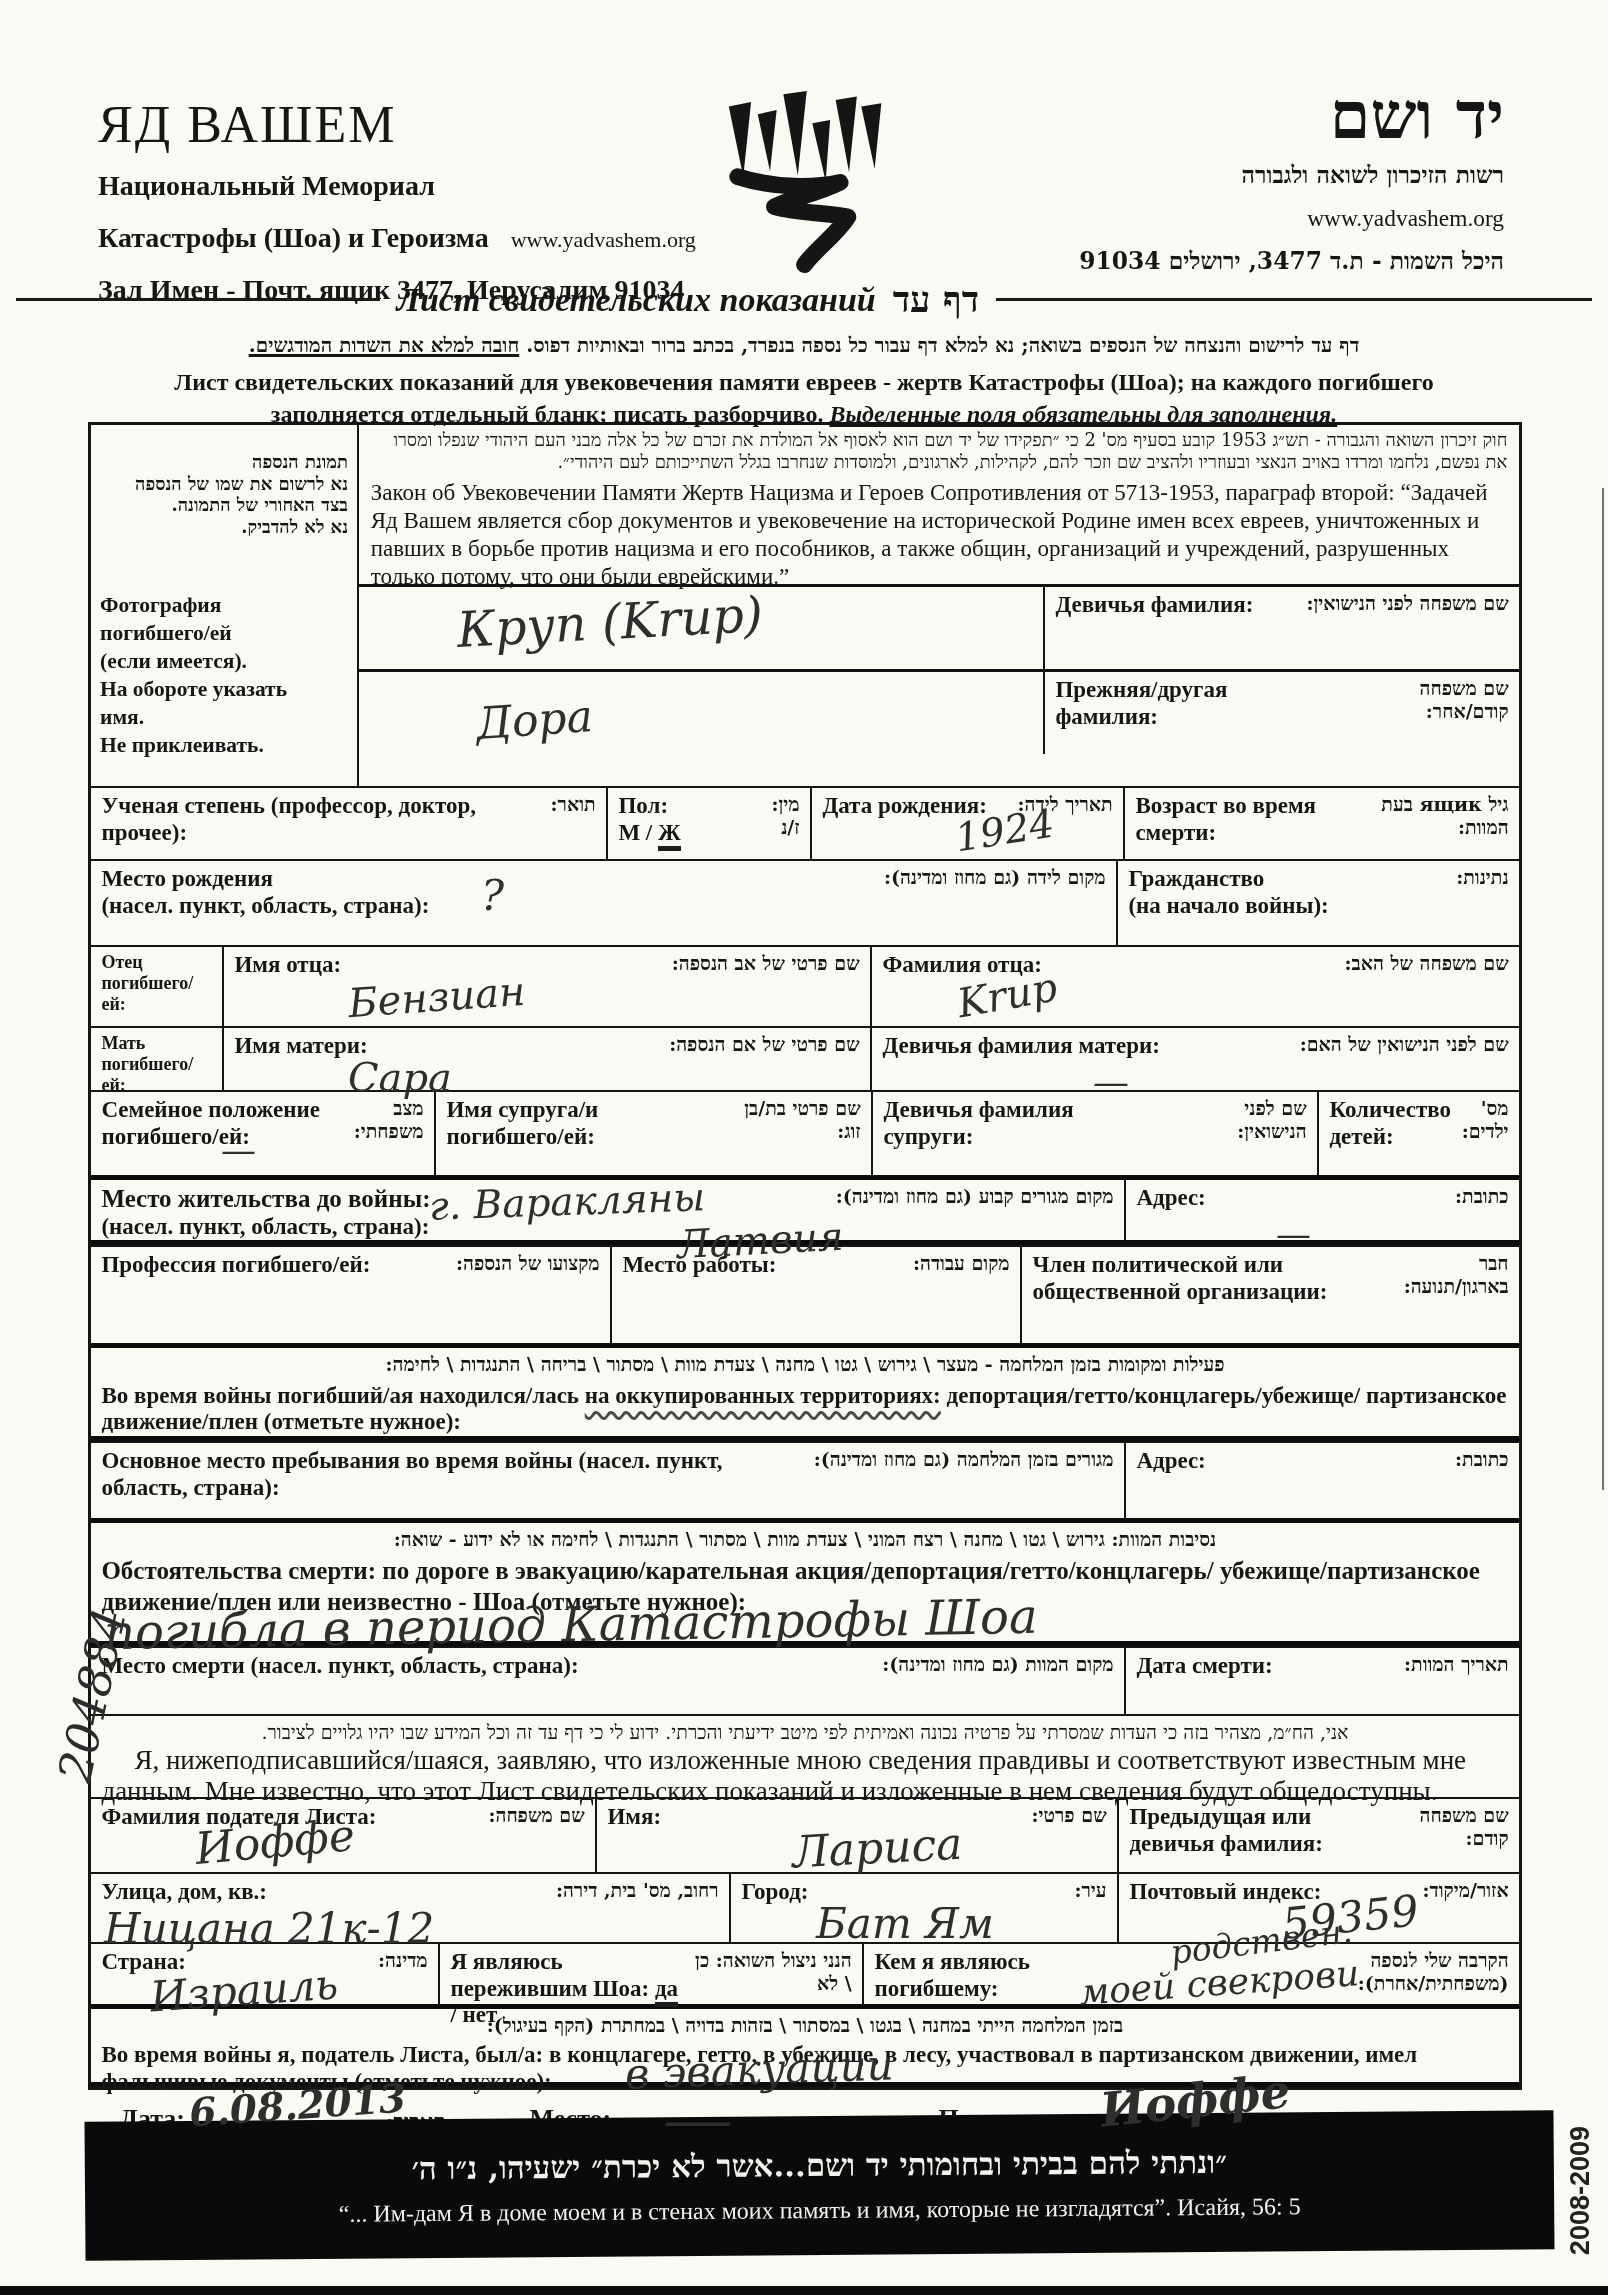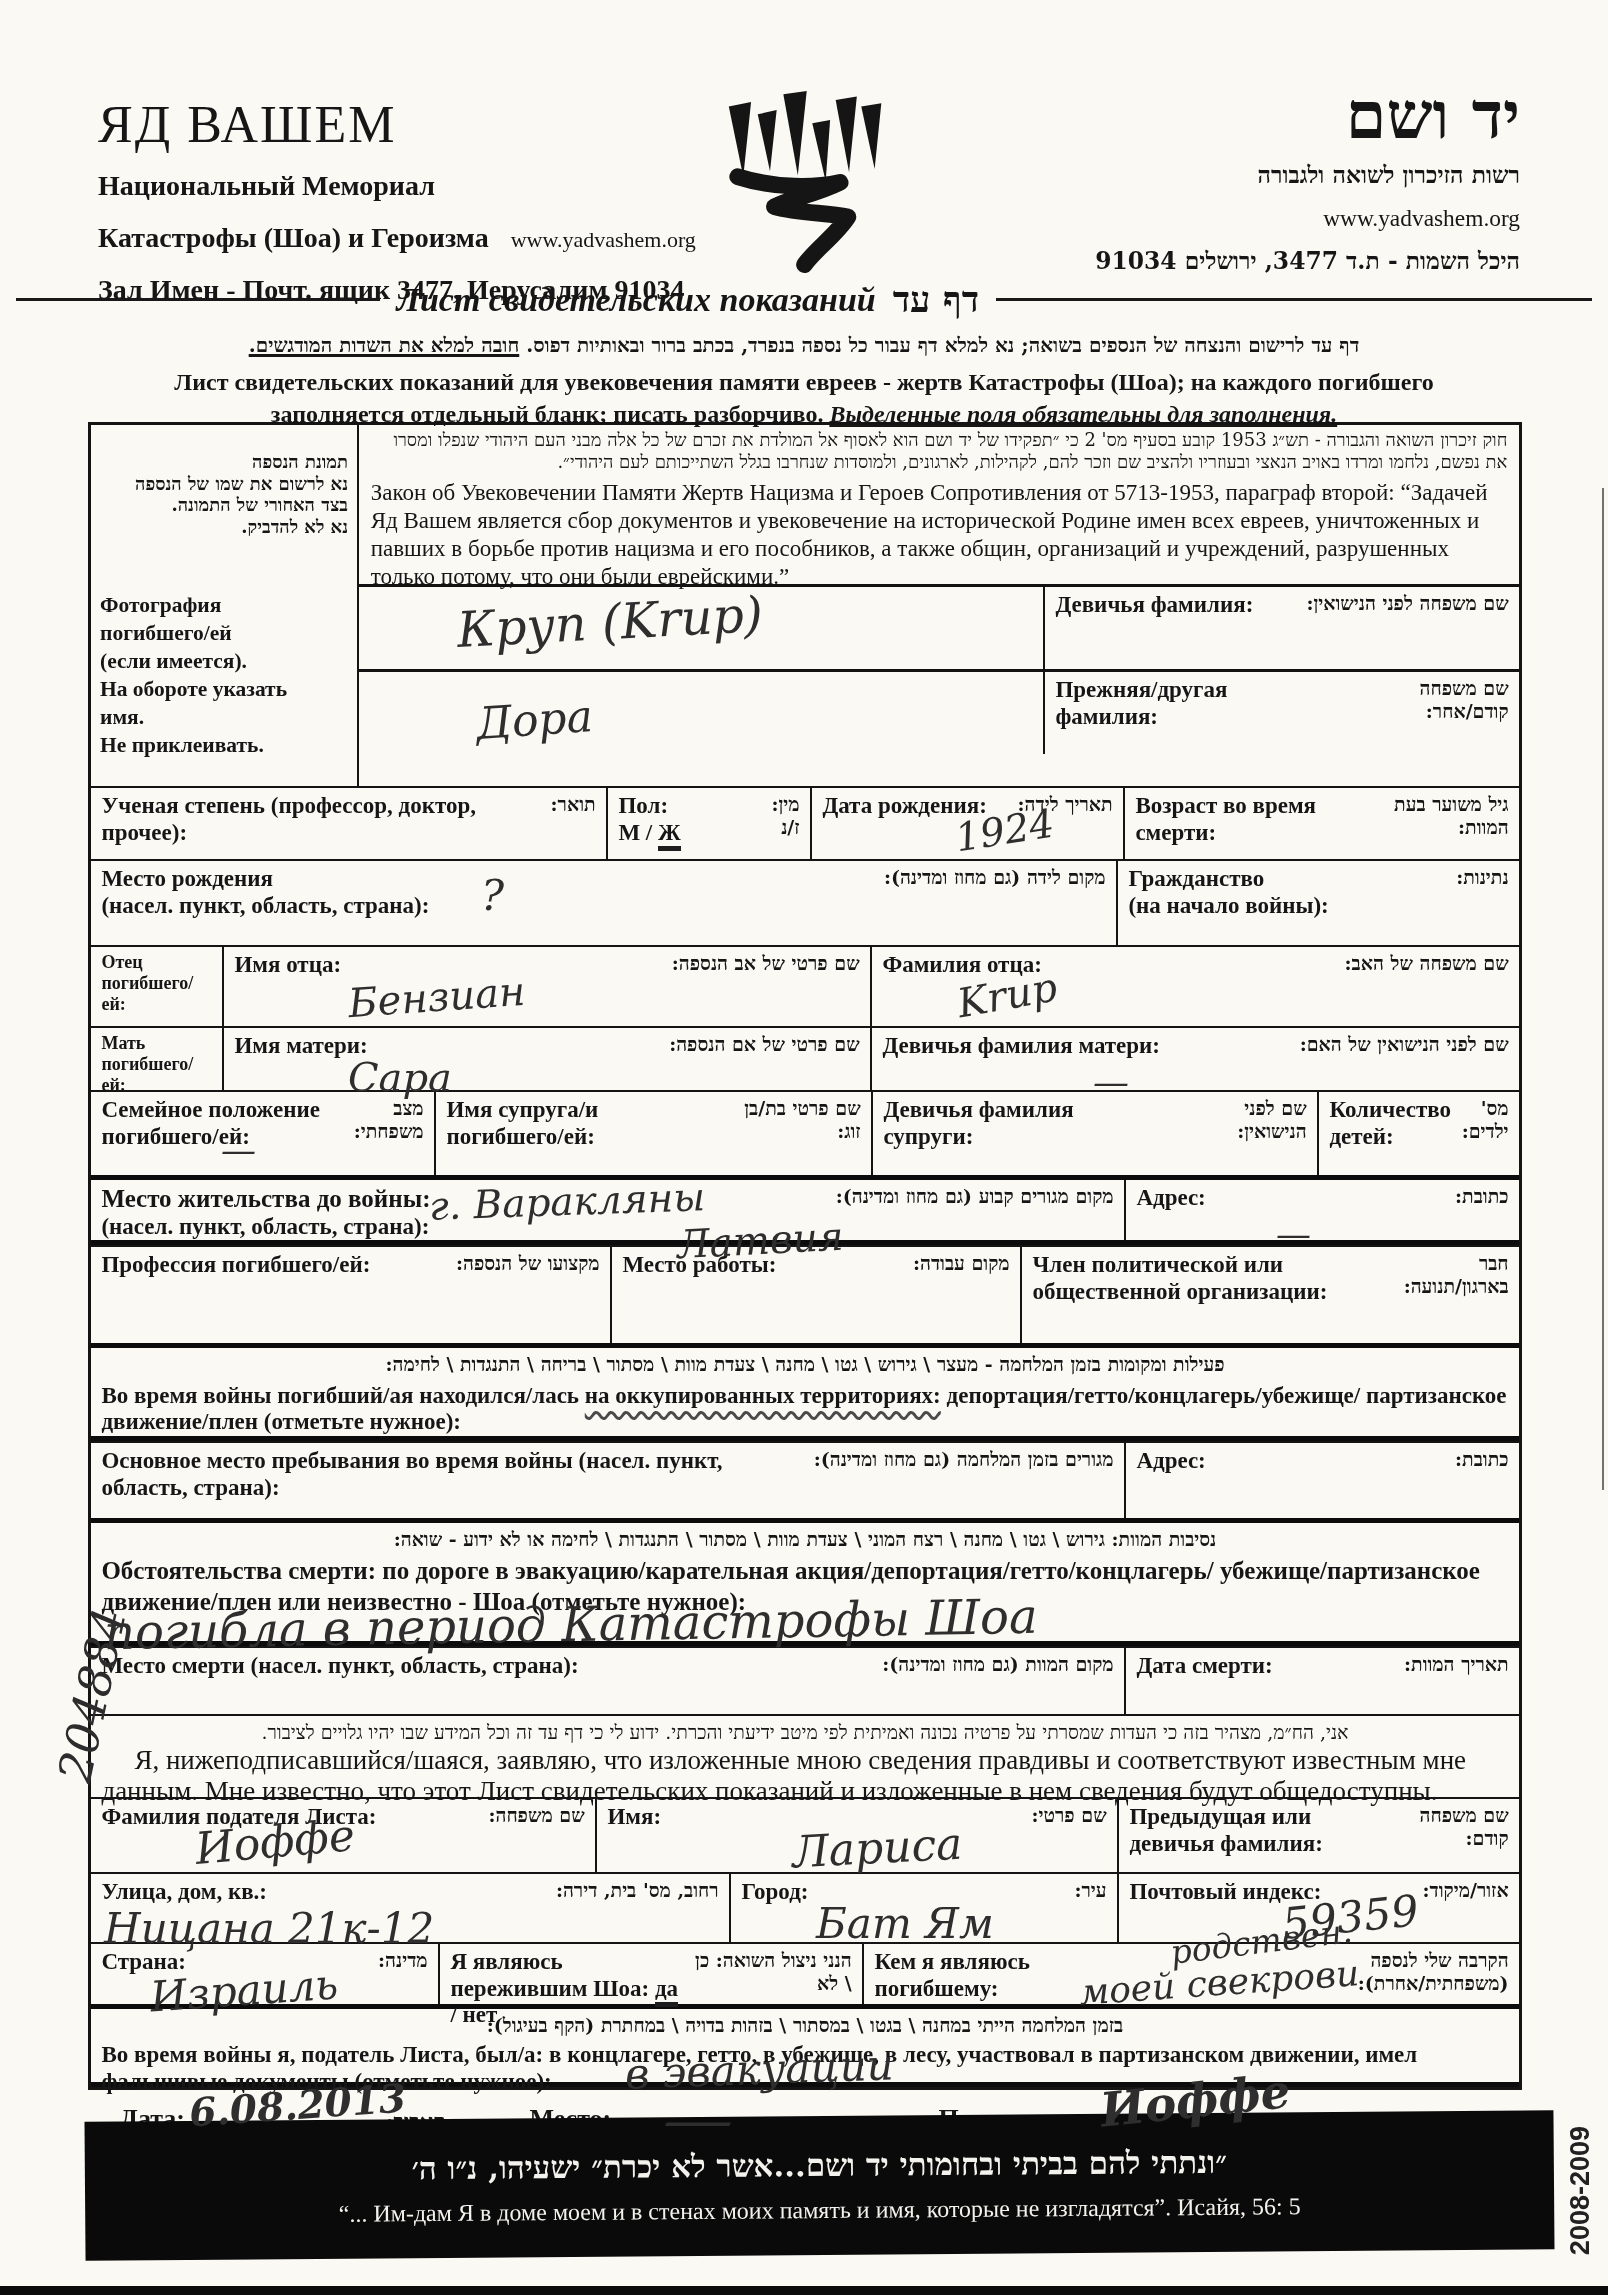--- a/index.html
+++ b/index.html
@@ -4,21 +4,21 @@
 <style>
   html,body{margin:0;padding:0;background:#d8d5ce;}
   #page{position:relative;width:1608px;height:2295px;background:#faf9f4;overflow:hidden;
         font-family:"Liberation Serif","DejaVu Serif",serif;color:#161616;}
   
   .hdr-left{position:absolute;left:98px;top:99px;}
   .hdr-left .t1{font-size:52px;letter-spacing:2px;line-height:1;}
   .hdr-left .t2{font-size:28px;font-weight:bold;margin-top:17px;line-height:1.25;}
   .hdr-left .web{font-size:22px;font-weight:normal;margin-left:22px;}
   .logo{position:absolute;left:721px;top:82px;width:167px;height:195px;}
-  .hdr-right{position:absolute;right:88px;top:83px;text-align:right;direction:rtl;
+  .hdr-right{position:absolute;right:104px;top:83px;text-align:right;direction:rtl;
              font-family:"DejaVu Serif",serif;}
   .hdr-right .t1{font-size:65px;font-weight:bold;line-height:1;}
   .hdr-right .t2{font-size:23.4px;font-weight:bold;margin-top:11.7px;line-height:1.35;}
   .hdr-right .web{font-family:"Liberation Serif",serif;direction:ltr;font-weight:normal;}
   
   .titleband{position:absolute;left:0;top:278px;width:1608px;display:flex;align-items:center;
              gap:17px;padding:0 15.6px;box-sizing:border-box;}
   .rule{height:3.9px;background:#191919;}
   .rl{width:364px;} .rr{flex:1;}
   .title-ru{font-size:34px;font-weight:bold;font-style:italic;white-space:nowrap;}
@@ -196,21 +196,21 @@
         <div class="c" style="flex:0 0 313px">
           <div class="hd">
               <div class="ru">Дата рождения:</div>
             <div class="he">תאריך לידה:</div>
             </div>
           <span class="hw" style="left:143px;top:19.5px;font-size:39px;transform:rotate(-9deg)">1924</span>
         </div>
         <div class="c grow">
           <div class="hd">
               <div class="ru">Возраст во время смерти:</div>
-            <div class="he">גיל משוער בעת המוות:</div>
+            <div class="he">גיל ящик בעת המוות:</div>
             </div>
         </div>
       </div>
 
       <div class="row" style="height:86px">
         <div class="c" style="flex:0 0 1025px">
           <div class="hd">
               <div>
                 <div class="ru">Место рождения</div>
               <div class="ru">(насел. пункт, область, страна):</div>

